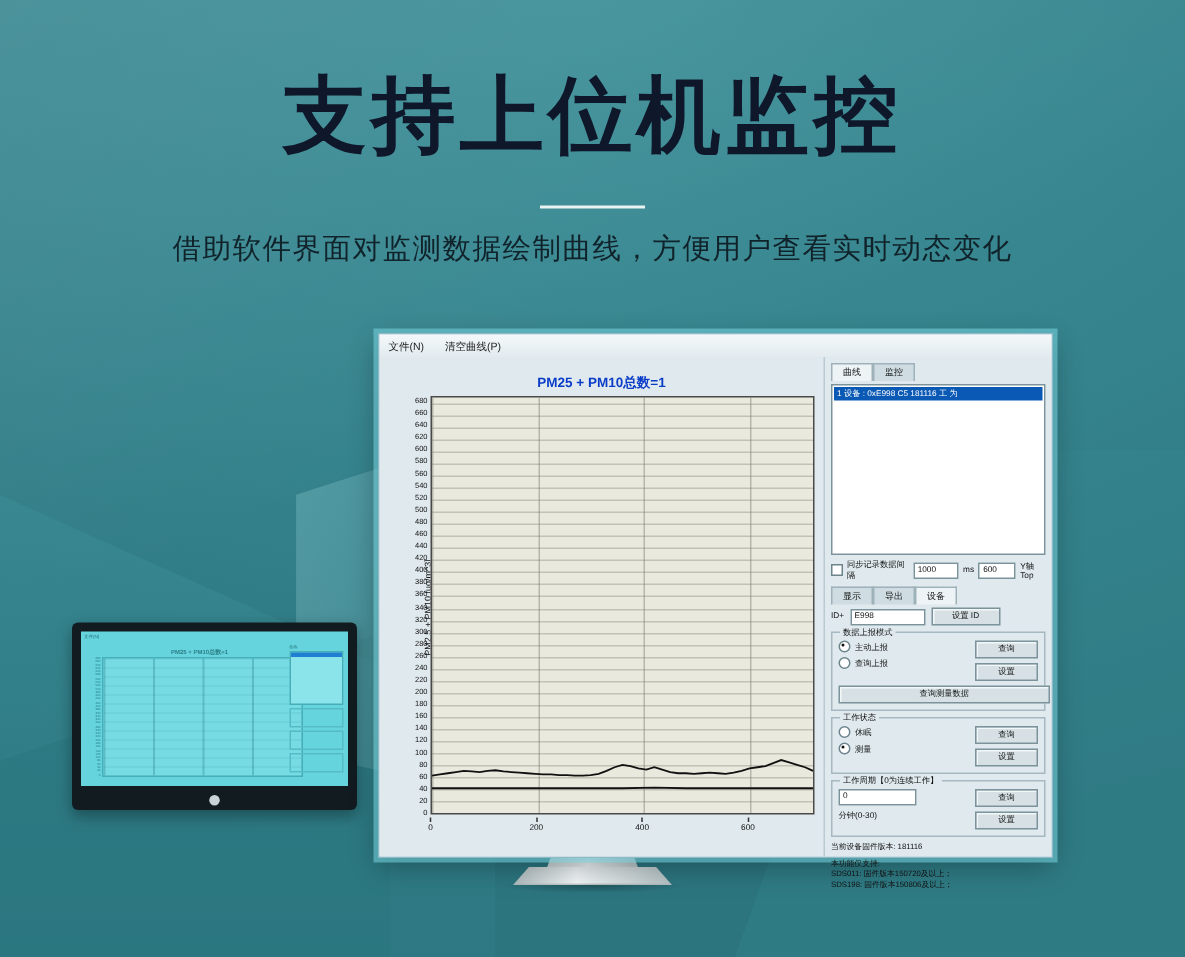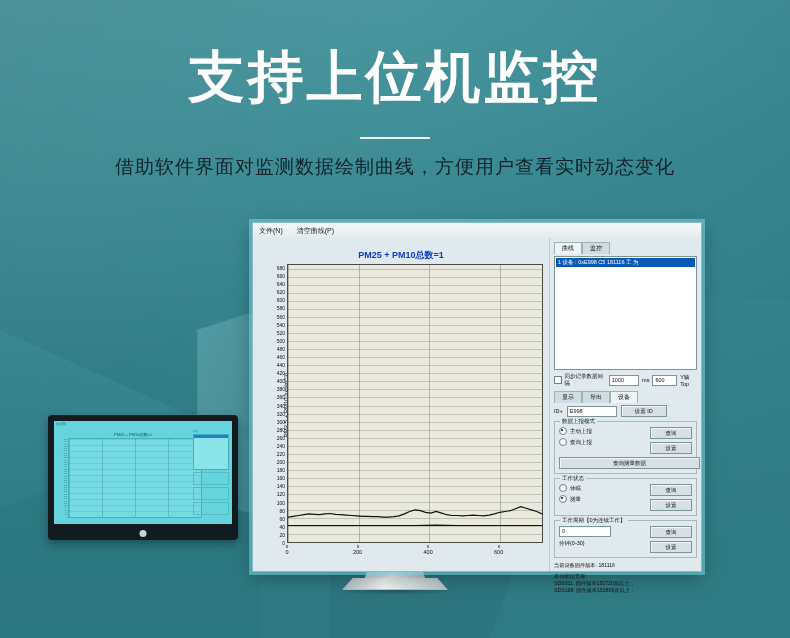--- a/index.html
+++ b/index.html
@@ -18,21 +18,21 @@
   #bgwedge1{position:absolute;left:0;top:330px;width:330px;height:308px;
     background:linear-gradient(180deg,#3b8e97,#2e7b85);
     clip-path:polygon(0 0,100% 48%,100% 100%,0 100%);opacity:.55;}
   #bgwedge2{position:absolute;left:0;top:420px;width:260px;height:218px;
     background:#2b767f;clip-path:polygon(0 40%,100% 0,100% 100%,0 100%);opacity:.45;}
   #bgwedge3{position:absolute;right:0;top:300px;width:300px;height:338px;
     background:#37868f;clip-path:polygon(40% 0,100% 0,100% 100%,0 100%);opacity:.35;}
 
   
   #title{position:absolute;left:0;right:0;top:46px;text-align:center;
-    font-size:56px;line-height:62px;font-weight:bold;color:#ffffff;letter-spacing:3px;}
+    font-size:56px;line-height:62px;font-weight:bold;color:#0f172a;letter-spacing:3px;}
   #rule{position:absolute;left:50%;top:137px;transform:translateX(-50%);
     width:70px;height:2px;background:#eaf2f2;}
   #subtitle{position:absolute;left:0;right:0;top:154px;text-align:center;
     font-size:19px;line-height:26px;color:#10222a;letter-spacing:1px;}
 
   
   #beam{position:absolute;left:120px;top:205px;width:430px;height:390px;
     background:linear-gradient(100deg,rgba(190,240,245,.30),rgba(190,240,245,0) 70%);
     clip-path:polygon(100% 3%,100% 96%,18% 76%,18% 32%);}
   #monitor{position:absolute;left:48px;top:415px;width:190px;height:125px;}

